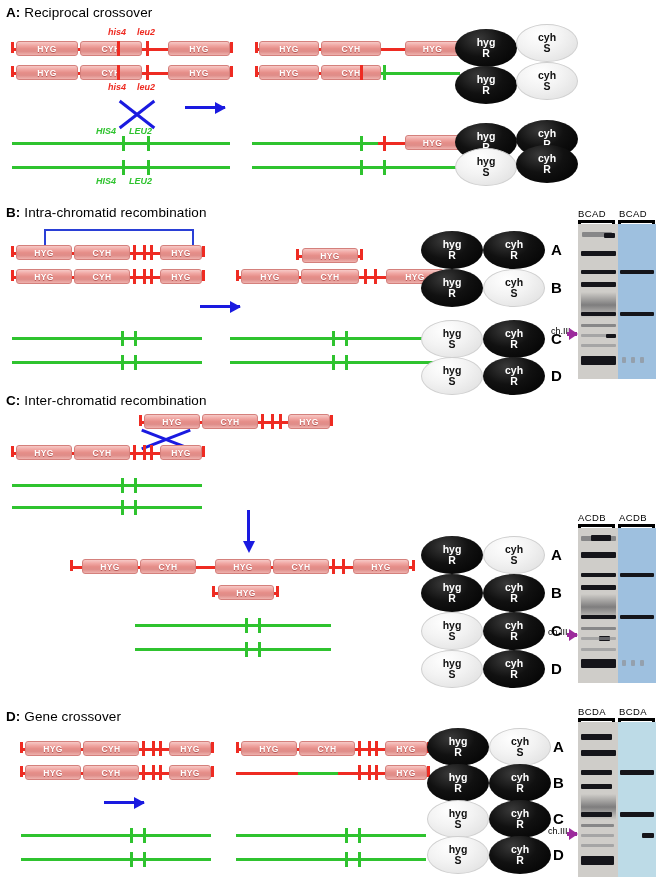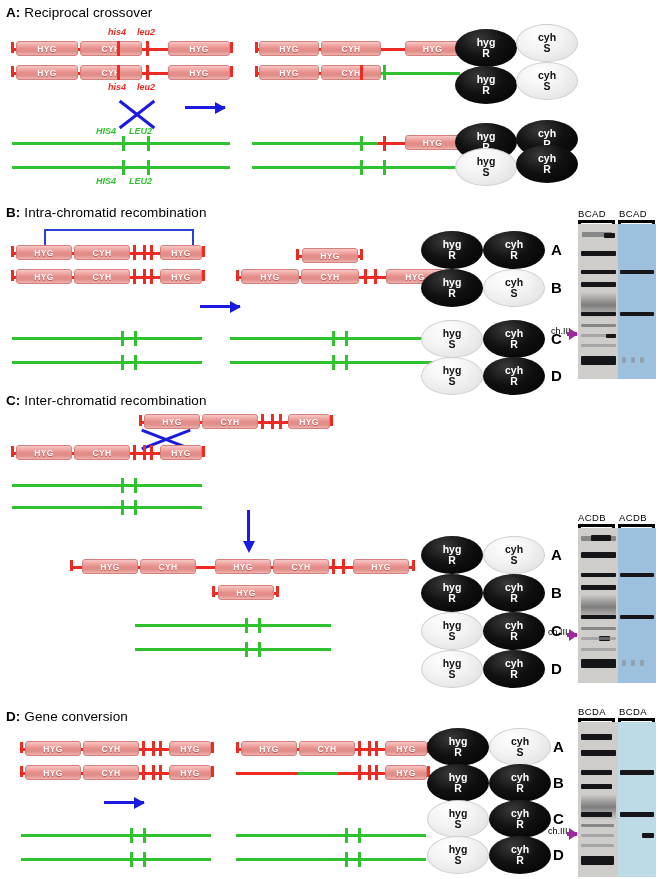--- a/index.html
+++ b/index.html
@@ -515,21 +515,21 @@
     <div class="band vfaint" style="left:44px;top:132px;width:4px;height:6px;"></div>
     <div class="band vfaint" style="left:53px;top:132px;width:4px;height:6px;"></div>
     <div class="band vfaint" style="left:62px;top:132px;width:4px;height:6px;"></div>
   </div>
   <div class="chlabel" style="left:548px;top:627px;">ch.III</div>
   <div class="charrow" style="left:567px;top:633px;width:10px;"></div>
 </div>
 
 <div class="panel-title" style="left:6px;top:709px;">
   <b>D:</b>
-  <span>Gene conversion</span>
+  <span>Gene crossover</span>
 </div>
 
 <div>
   <div class="rend" style="left:20px;top:742px;"></div>
   <div class="rline" style="left:21px;top:748px;width:190px;"></div>
   <div class="bar" style="left:25px;top:741px;width:56px;">
       <span>HYG</span>
     </div>
   <div class="bar" style="left:83px;top:741px;width:56px;">
       <span>CYH</span>

